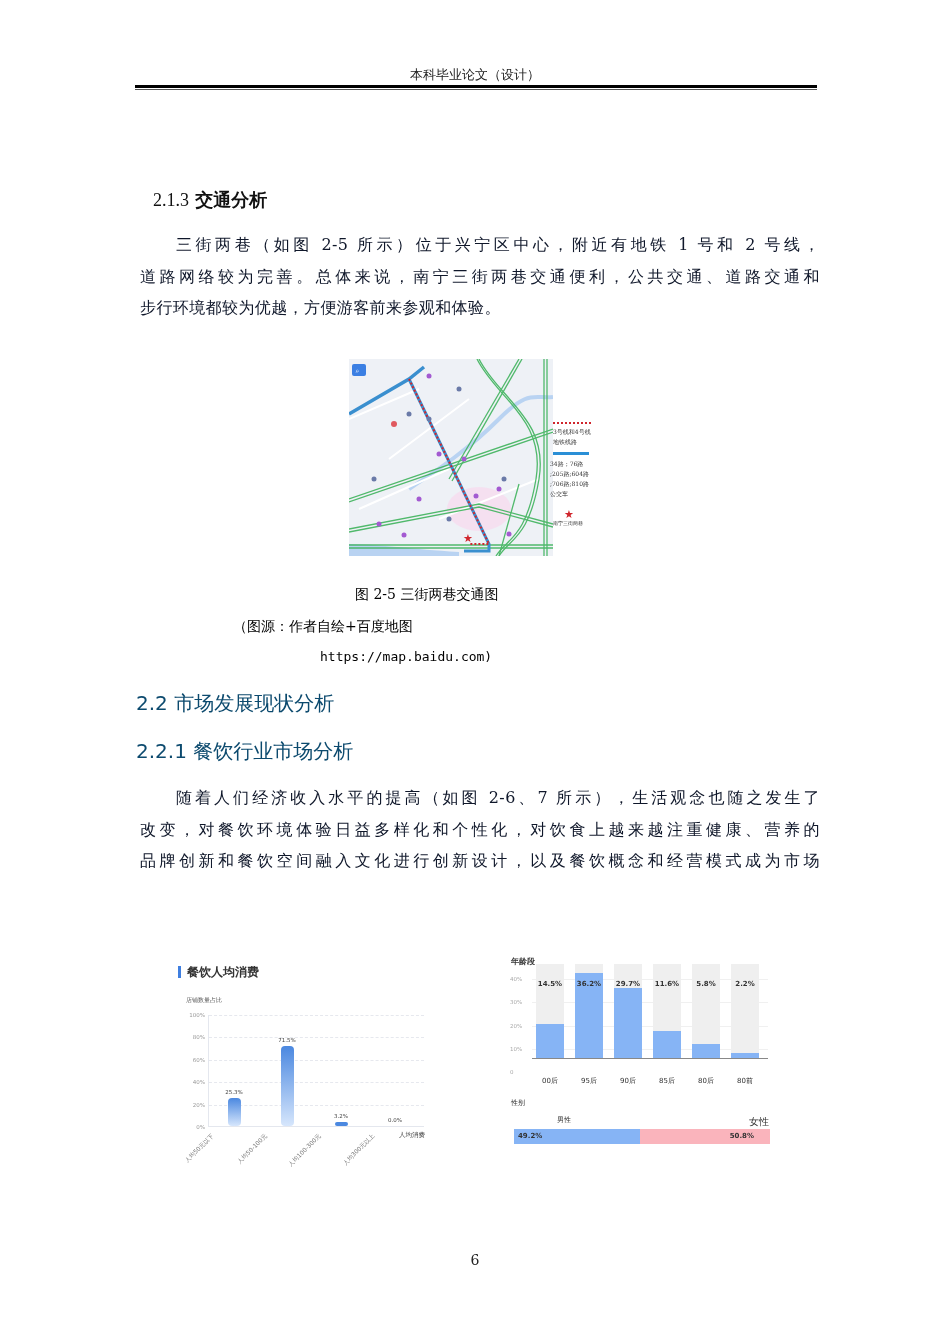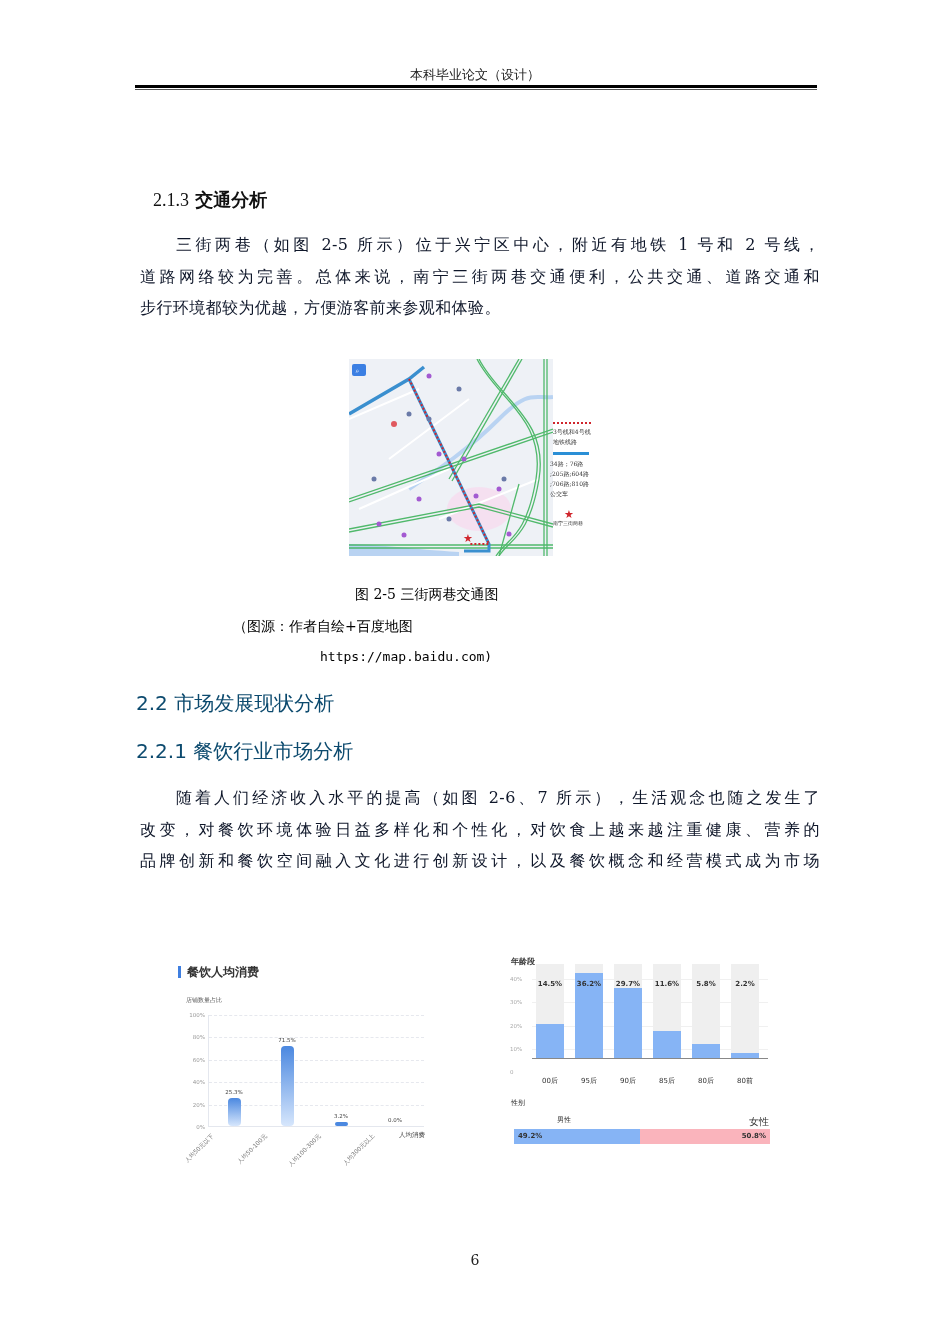--- a/index.html
+++ b/index.html
@@ -52,21 +52,21 @@
   .chart2 .tick { position: absolute; left: -22px; width: 18px; font-size: 5.5px; color: #aaa; }
   .chart2 .col { position: absolute; bottom: 0; width: 28px; height: 94px; background: #efefef; }
   .chart2 .bar { position: absolute; bottom: 0; left: 0; width: 28px; background: #86b4f5; }
   .chart2 .val { position: absolute; top: 1px; width: 36px; text-align: center; font-size: 7px; font-weight: bold; color: #333; }
   .chart2 .xcat { position: absolute; top: 124px; width: 36px; text-align: center; font-size: 7px; color: #333; }
   .chart2 .gtitle { position: absolute; left: 6px; top: 146px; font-size: 7px; color: #333; }
   .chart2 .male-l { position: absolute; left: 6px; top: 163px; font-size: 7px; color: #333; margin-left: 46px; }
   .chart2 .female-l { position: absolute; right: 6px; top: 163px; font-size: 10px; color: #333; }
   .chart2 .gbar { position: absolute; left: 9px; top: 177px; width: 256px; height: 15px; display: flex; }
   .chart2 .gmale { background: #86b4f5; height: 100%; font-size: 7px; font-weight: bold; color: #333; line-height: 15px; padding-left: 4px; }
-  .chart2 .gfemale { background: #fab4bc; height: 100%; font-size: 7px; font-weight: bold; color: #333; line-height: 15px; text-align: right; padding-right: 4px; }
+  .chart2 .gfemale { background: #fab4bc; height: 100%; font-size: 7px; font-weight: bold; color: #333; line-height: 15px; text-align: right; padding-right: 16px; }
 
   .page-num { position: absolute; left: 0; width: 950px; top: 1252px; text-align: center; font-size: 14px; color: #222; }
 </style>
 </head>
 <body>
 
 <div class="header-title">本科毕业论文（设计）</div>
 <div class="header-rule"></div>
 <div class="header-rule2"></div>
 

